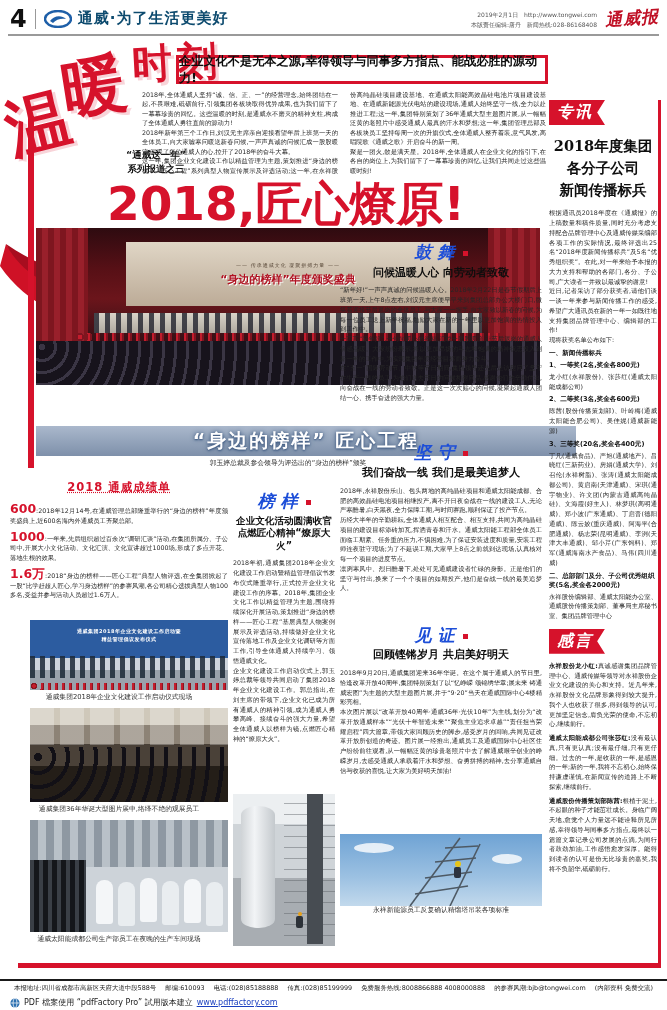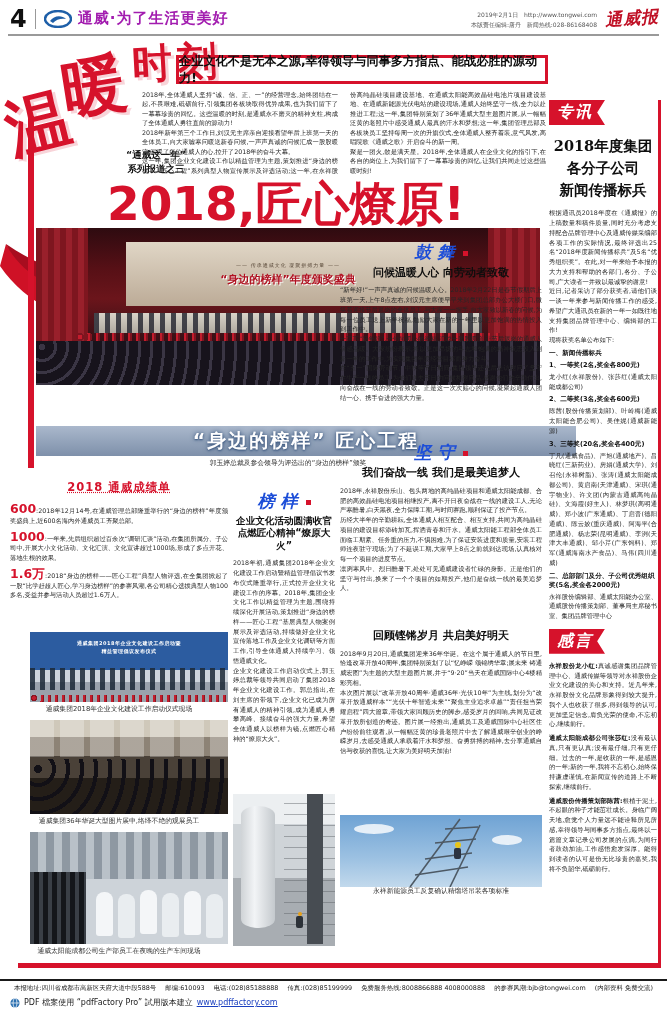--- a/index.html
+++ b/index.html
@@ -4,21 +4,21 @@
 <style>
   :root{ --red:#d6122b; --ink:#1c1c1c; }
   html,body{margin:0;padding:0;background:#e9e9e7;}
   #page{position:relative;width:667px;height:1010px;background:#fff;overflow:hidden;
         font-family:"DejaVu Sans","Liberation Sans",sans-serif;color:#232323;}
   
   .hdr{position:absolute;left:10px;top:5px;right:8px;height:27px;display:flex;align-items:center;}
   .pgnum{font-size:24px;font-weight:bold;color:#101010;line-height:1;}
   .hdr-div{width:1px;height:20px;background:#999;margin:0 8px;}
   .logo-wrap{margin-right:6px;display:flex;align-items:center;}
-  .hdr-title{font-size:15px;font-weight:bold;color:#a21caf;letter-spacing:1px;}
+  .hdr-title{font-size:15px;font-weight:bold;color:#0c4a6e;letter-spacing:1px;}
   .hdr-right{margin-left:auto;display:flex;align-items:flex-end;gap:8px;}
   .hdr-meta{text-align:right;font-size:6px;color:#555;line-height:1.7;}
   .masthead{font-family:"DejaVu Serif","Liberation Serif",serif;font-style:italic;font-weight:bold;
             font-size:17px;color:#c01025;transform:rotate(-4deg);letter-spacing:1px;}
   .hdr-rule{position:absolute;left:8px;right:8px;top:34px;height:2px;background:#9a9a9a;}
   
   .tchar{position:absolute;color:var(--red);font-family:"DejaVu Serif","Liberation Serif",serif;
          font-weight:bold;text-shadow:3px 3px 0 rgba(214,18,43,.18);line-height:1;}
   #wen{left:6px;top:92px;font-size:64px;transform:rotate(-14deg);}
   #nuan{left:62px;top:54px;font-size:64px;transform:rotate(-9deg);}
@@ -63,21 +63,21 @@
   
   .col{position:absolute;overflow:hidden;}
   #col1{left:10px;top:480px;width:218px;height:482px;}
   #col2{left:233px;top:492px;width:102px;height:460px;}
   #col3{left:340px;top:243px;width:202px;height:716px;}
   .sctitle{color:var(--red);font-weight:bold;font-size:11.5px;text-align:center;letter-spacing:1px;
            text-decoration:underline dotted;margin:0 0 8px;}
   .stat{margin:0 0 5px;font-size:6.3px;line-height:1.55;text-align:justify;color:#262626;}
   .stat-num{color:var(--red);font-weight:bold;font-size:12.5px;line-height:1;}
   .fig{margin:6px 0 0 20px;width:198px;}
-  .figA{margin-top:32px;}
+  .figA{margin-top:20px;}
   .fig .cap{margin:3px 0 0 -20px;width:218px;}
   .phA{height:70px;background:linear-gradient(180deg,#2c5ca0 0 55%,#cfd5dc 55% 72%,#9aa2ac 72% 100%);}
   .phA-txt{position:absolute;left:0;right:0;top:7px;text-align:center;color:#fff;font-size:5px;
            font-weight:bold;line-height:1.6;letter-spacing:.5px;}
   .phA-people{position:absolute;left:0;right:0;top:36px;height:22px;
            background:repeating-linear-gradient(90deg,#1b2836 0 5px,transparent 5px 10px);opacity:.85;}
   .phA-flowers{position:absolute;left:0;right:0;bottom:0;height:7px;
            background:repeating-radial-gradient(circle at 4px 3px,#c41c2c 0 2px,#8a1420 2px 3.5px,transparent 3.5px 7px);}
   .phB{height:94px;background:linear-gradient(180deg,#cfc8ba 0 18%,#8d8376 18% 38%,#4a4138 38% 62%,#241e18 62% 100%);}
   .phB-panels{position:absolute;left:0;right:0;top:0;height:40%;
@@ -249,20 +249,21 @@
     <div class="bt" style="height:158px">“新年好!”一声声真诚的问候温暖人心。2018年2月22日是春节假期后上班第一天,上午8点左右,刘汉元主席便早早来到集团总部办公大楼门口,微笑着迎接节后返岗的全体员工,与大家一一握手,向大家致以新春的问候,为每一位员工送上新年祝福,勉励大家在新的一年里以更加饱满的热情投入到工作中。
 一声声“新年好”,一句句暖心的祝福,汇成一股股暖流,让节后返岗的通威人倍感温暖。大家纷纷表示,将以更加昂扬的斗志和饱满的精神状态投入到新一年的工作中,为实现集团年度经营目标而努力奋斗。
 在“五一”国际劳动节、中秋等节日期间,集团领导还先后走访慰问了坚守在生产一线的员工,为他们送去节日的问候和慰问品,感谢他们的辛勤付出,向奋战在一线的劳动者致敬。正是这一次次贴心的问候,凝聚起通威人团结一心、携手奋进的强大力量。</div>
 
     <div class="caltag sect-gap"><span>坚守</span><span class="seal"></span></div>
     <div class="colhead">我们奋战一线  我们是最美追梦人</div>
     <div class="bt" style="height:140px">2018年,永祥股份乐山、包头两地的高纯晶硅项目和通威太阳能成都、合肥的高效晶硅电池项目相继投产,离不开日夜奋战在一线的建设工人,无论严寒酷暑,白天黑夜,全力保障工期,与时间赛跑,顺利保证了投产节点。
 历经大半年的辛勤耕耘,全体通威人相互配合、相互支持,共同为高纯晶硅项目的建设目标添砖加瓦,挥洒青春和汗水。通威太阳能工程部全体员工面临工期紧、任务重的压力,不惧困难,为了保证安装进度和质量,安装工程师连夜驻守现场;为了不延误工期,大家早上8点之前就到达现场,认真核对每一个项目的进度节点。
 凛冽寒风中、烈日酷暑下,处处可见通威建设者忙碌的身影。正是他们的坚守与付出,换来了一个个项目的如期投产,他们是奋战一线的最美追梦人。</div>
 
+    <div class="caltag sect-gap"><span>见证</span><span class="seal"></span></div>
     <div class="colhead">回顾铿锵岁月  共启美好明天</div>
     <div class="bt" style="height:160px">2018年9月20日,通威集团迎来36年华诞。在这个属于通威人的节日里,恰逢改革开放40周年,集团特别策划了以“忆峥嵘 颂锦绣华章;展未来 铸通威宏图”为主题的大型主题图片展,并于“9·20”当天在通威国际中心4楼精彩亮相。
 本次图片展以“改革开放40周年·通威36年·光伏10年”为主线,划分为“改革开放通威样本”“光伏十年智造未来”“聚焦主业追求卓越”“责任担当荣耀启程”四大篇章,带领大家回顾历史的脚步,感受岁月的回响,共同见证改革开放所创造的奇迹。图片展一经推出,通威员工及通威国际中心社区住户纷纷前往观看,从一幅幅泛黄的珍贵老照片中去了解通威艰辛创业的峥嵘岁月,去感受通威人承载着汗水和梦想、奋勇拼搏的精神,去分享通威自信与收获的喜悦,让大家为美好明天加油!</div>
 
     <div class="ph phE">
       <div class="cloud" style="left:14px;top:9px"></div>
       <div class="cloud" style="right:20px;top:20px;width:30px"></div>
       <svg width="202" height="72" viewBox="0 0 202 72" style="position:absolute;left:0;top:0">
         <g stroke="#4d5964" stroke-width="1.6" fill="none">
           <line x1="70" y1="72" x2="120" y2="4"></line>

